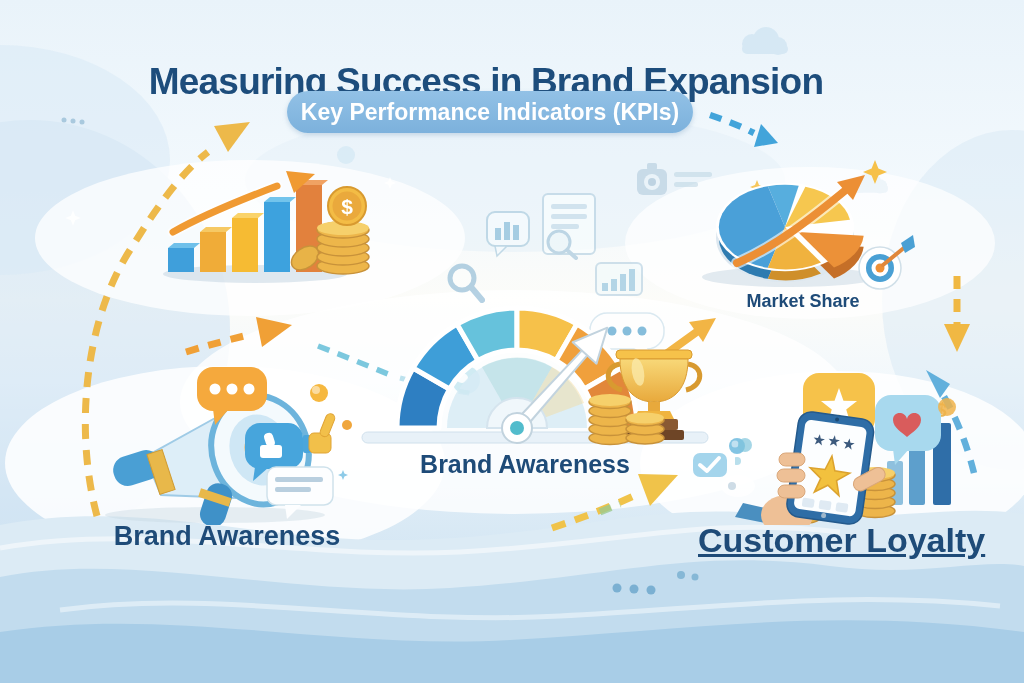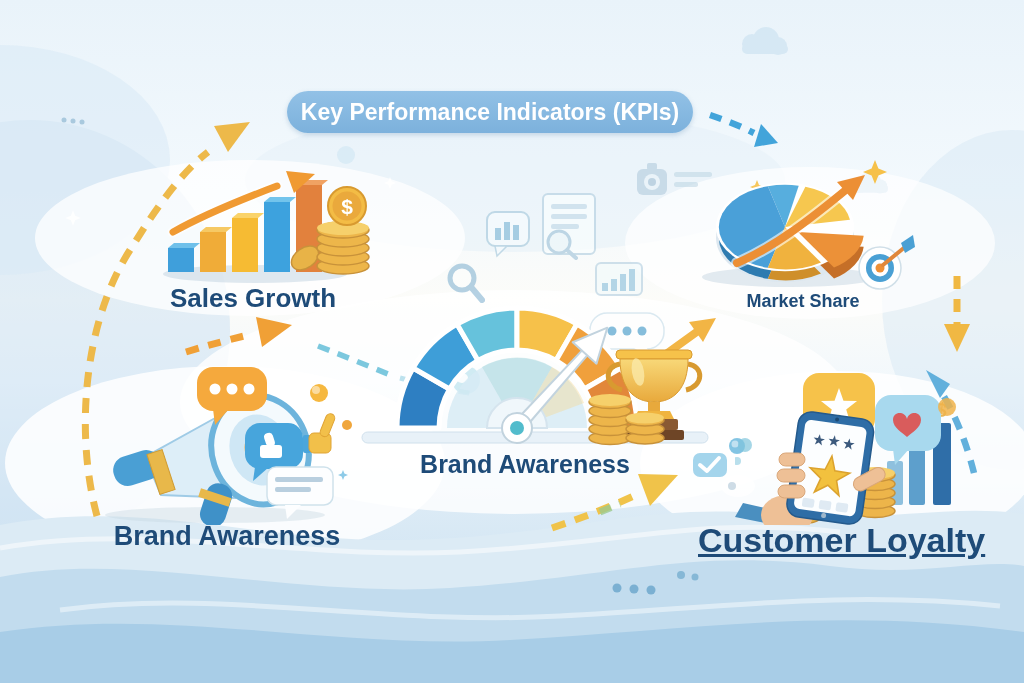--- a/index.html
+++ b/index.html
@@ -413,21 +413,21 @@
       <rect x="44" y="88" width="26" height="13" rx="6.5"></rect>
       <rect x="42" y="104" width="28" height="13" rx="6.5"></rect>
       <rect x="43" y="120" width="27" height="13" rx="6.5"></rect>
       <rect x="118" y="112" width="34" height="14" rx="7" transform="rotate(-28 125 118)"></rect>
     </g>
     <circle cx="10" cy="80" r="7" fill="#7fc4dc" opacity=".7"></circle>
     <circle cx="2" cy="96" r="4" fill="#7fc4dc" opacity=".55"></circle>
     <circle cx="212" cy="42" r="9" fill="#f0b34a" opacity=".85"></circle>
   </svg>
 
+  <h1 class="title">Measuring Success in Brand Expansion</h1>
   <div class="badge">Key Performance Indicators (KPIs)</div>
 
-  <div class="kpi-label lbl-sales">Sales Growth</div>
   <div class="kpi-label lbl-market">Market Share</div>
   <div class="kpi-label lbl-gauge">Brand Awareness</div>
   <div class="kpi-label lbl-brand">Brand Awareness</div>
   <div class="kpi-label lbl-loyalty">Customer Loyalty</div>
 
 </div>
 
 </body></html>

